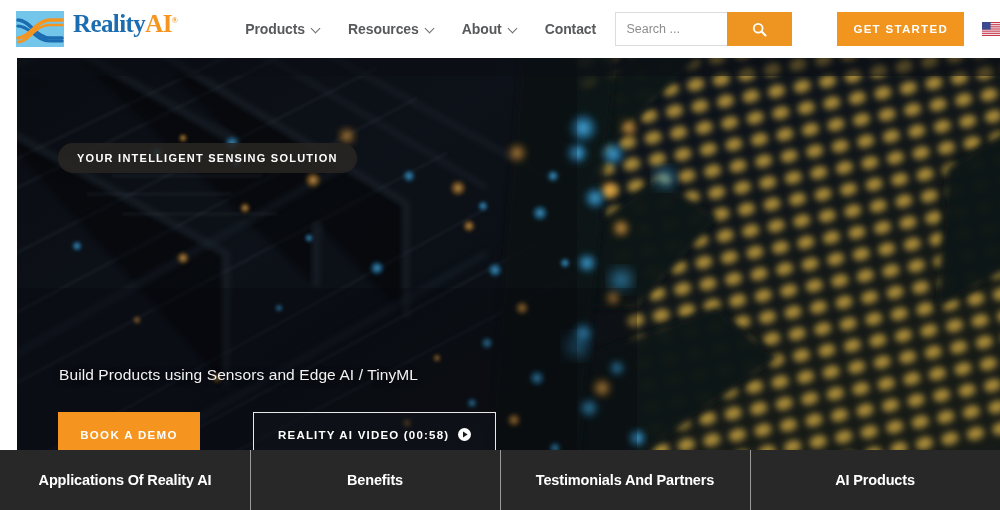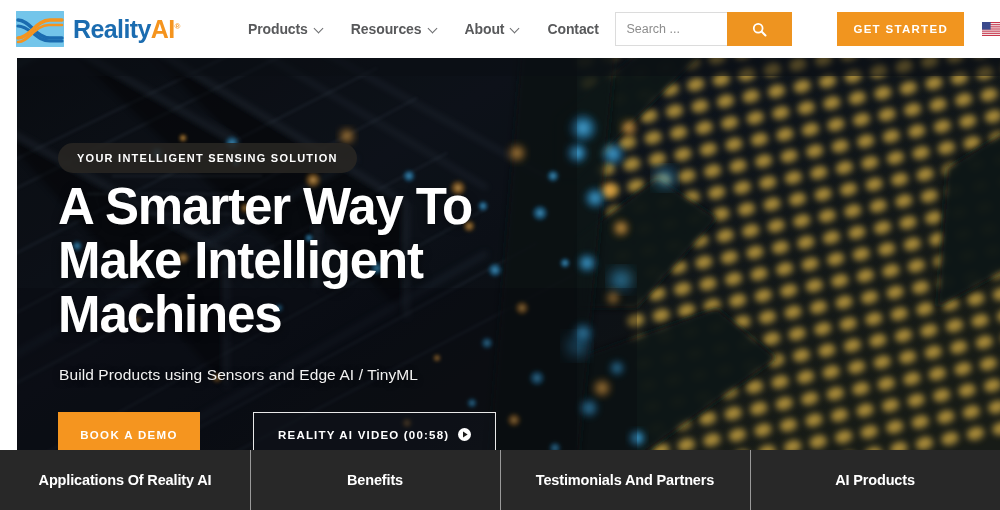--- a/index.html
+++ b/index.html
@@ -10,21 +10,21 @@
     -webkit-font-smoothing:antialiased;
   }
   .page { position:relative; width:1000px; height:510px; overflow:hidden; }
 
   
   .header {
     position:absolute; top:0; left:0; width:1000px; height:58px;
     background:#ffffff; display:flex; align-items:center;
     z-index:20;
   }
-  .logo-wrap { display:flex; align-items:center; margin-left:16px; }
+  .logo-wrap { display:flex; align-items:flex-start; margin-left:16px;font-family:Liberation Serif, serif; }
   .logo-mark {
     width:48px; height:36px; position:relative; overflow:hidden;
     background:#73c5ea; border-radius:1px; flex:none;
   }
   .logo-mark svg { display:block; }
   .logo-text {
     margin-left:9px; font-size:25px; font-weight:bold;
     letter-spacing:-0.6px; line-height:1; position:relative; white-space:nowrap;
   }
   .logo-text .lt-blue { color:#1b6cb0; }
@@ -393,25 +393,20 @@
           <rect x="0" y="0" width="560" height="397" fill="#06080c" opacity="0.28"></rect>
           <rect x="0" y="230" width="620" height="167" fill="#06080c" opacity="0.30"></rect>
           <rect x="0" y="0" width="1000" height="18" fill="#0b0f14" opacity="0.55"></rect>
         </g>
       </svg>
     </div>
 
     <div class="hero-content">
       <div class="badge">YOUR INTELLIGENT SENSING SOLUTION</div>
 
-      <h1 class="headline">
-        <div>A Smarter Way To</div>
-        <div>Make Intelligent</div>
-        <div>Machines</div>
-      </h1>
 
       <div class="subtitle">Build Products using Sensors and Edge AI / TinyML</div>
 
       <div class="cta-row">
         <button class="btn-demo">BOOK A DEMO</button>
         <button class="btn-video">
           <span>REALITY AI VIDEO (00:58)</span>
           <span class="play-ico">
             <svg width="13" height="13" viewBox="0 0 14 14">
               <circle cx="7" cy="7" r="7" fill="#ffffff"></circle>

